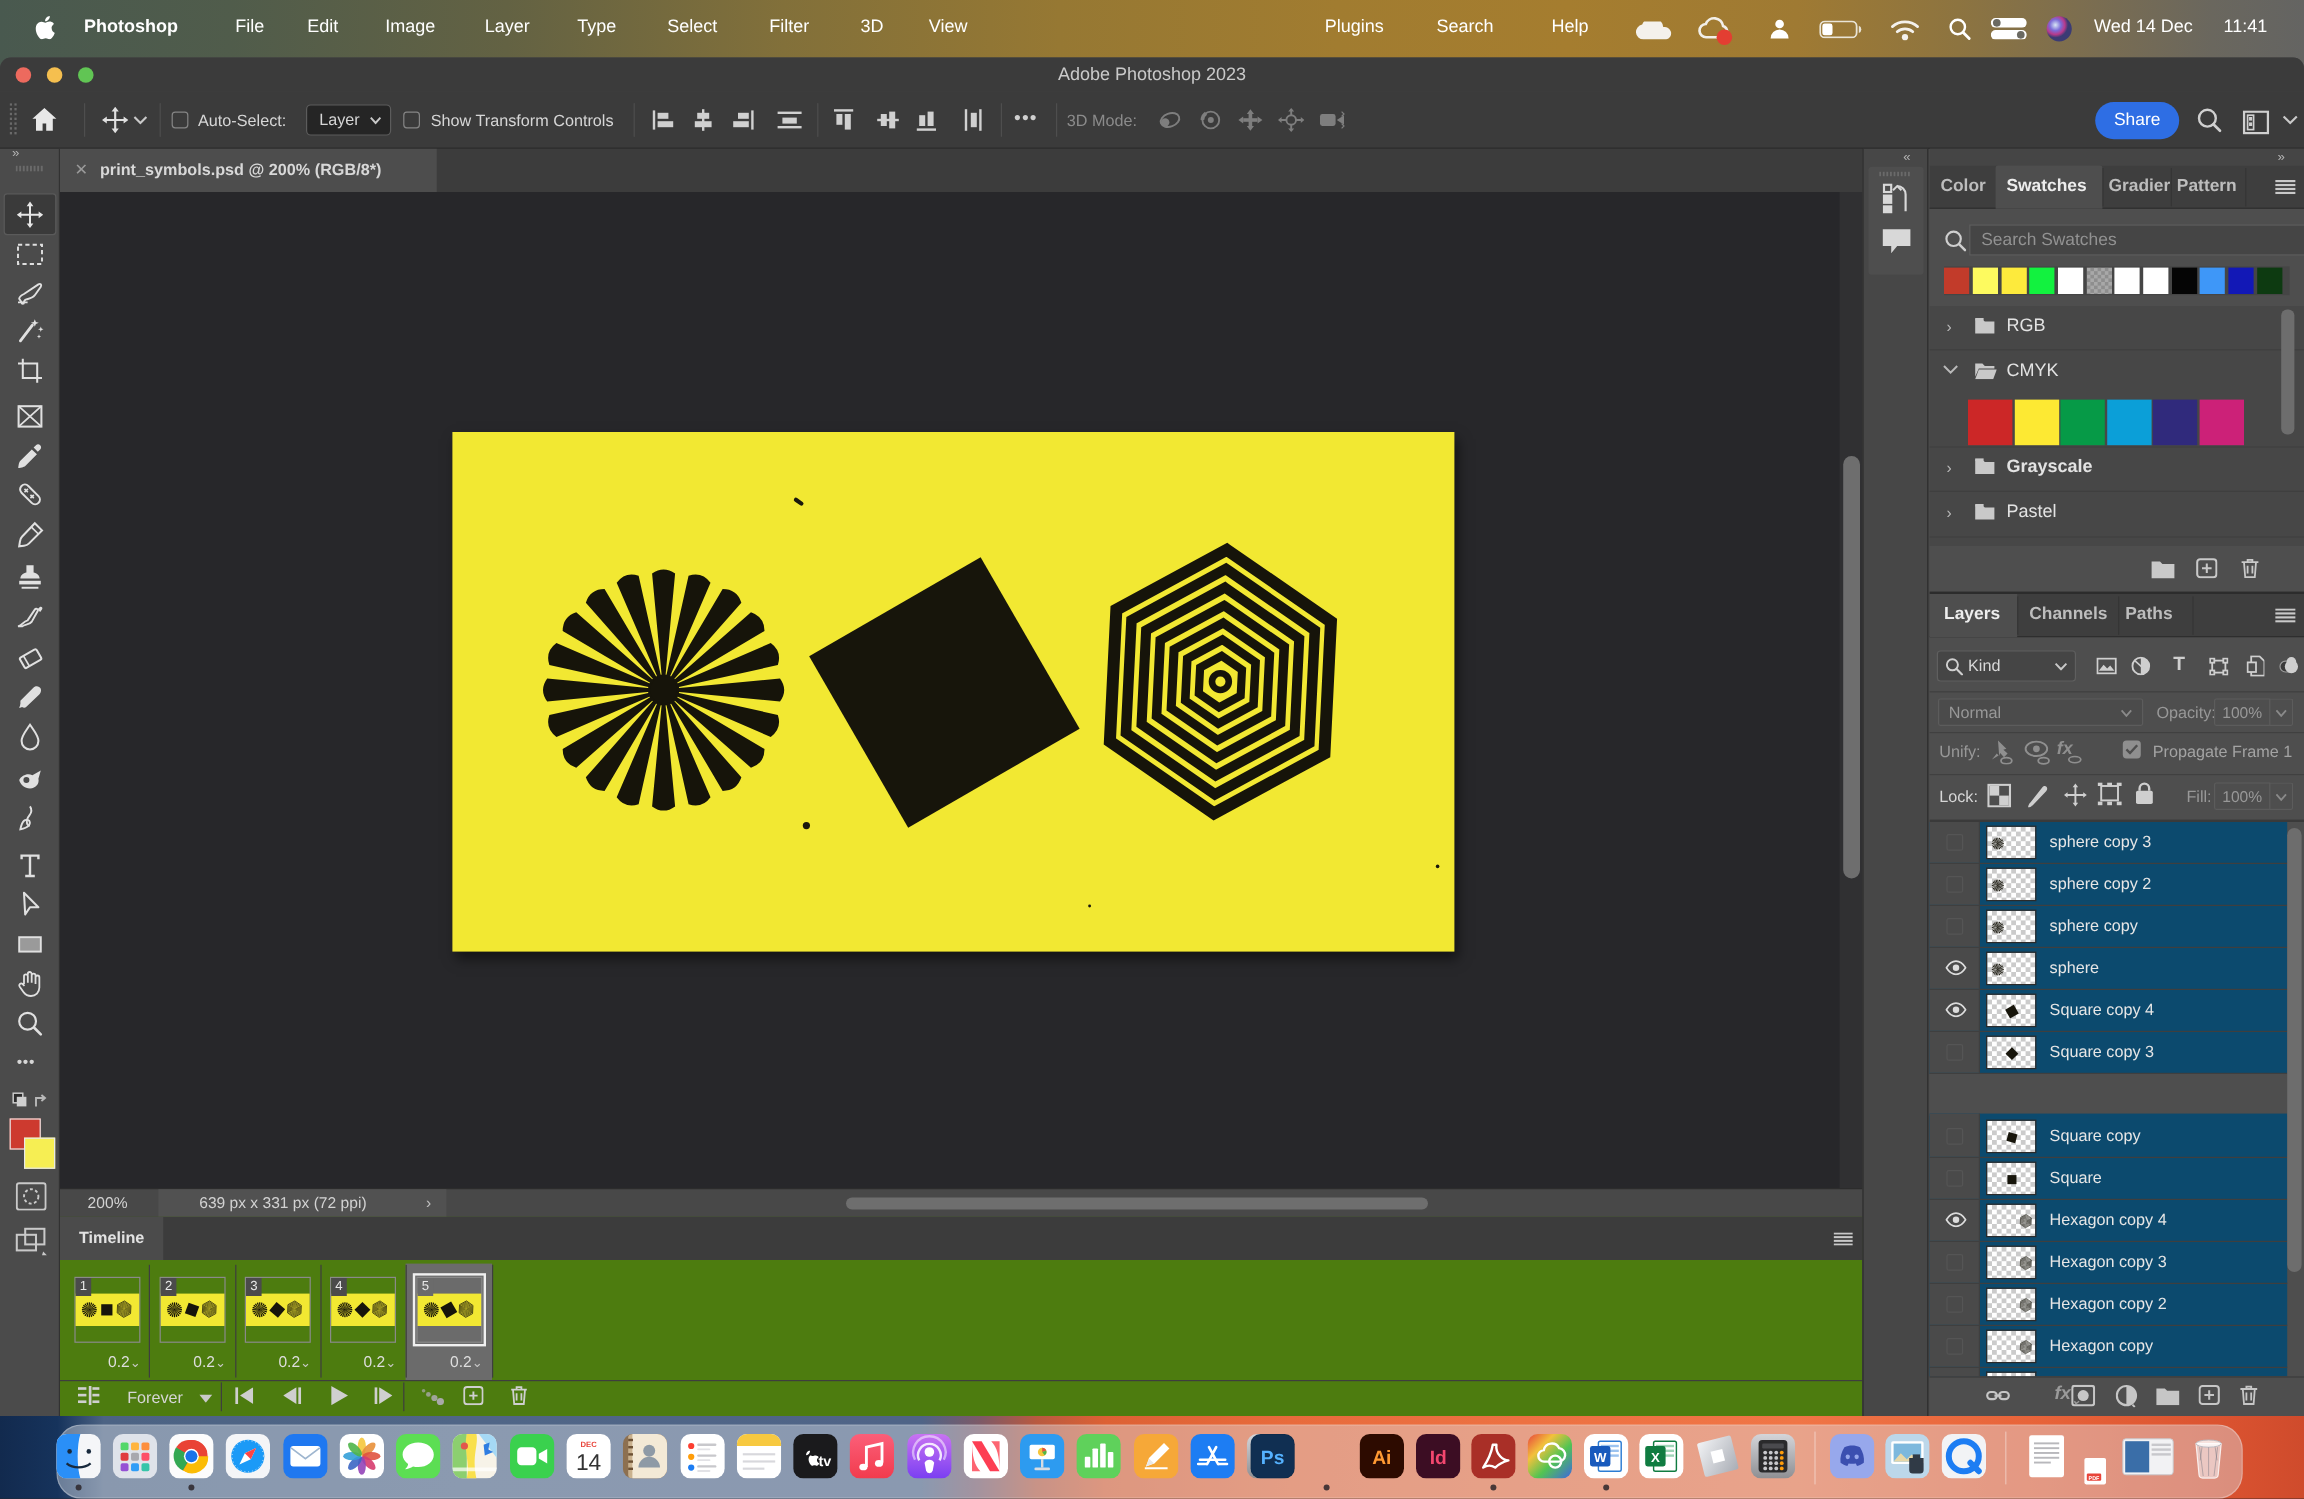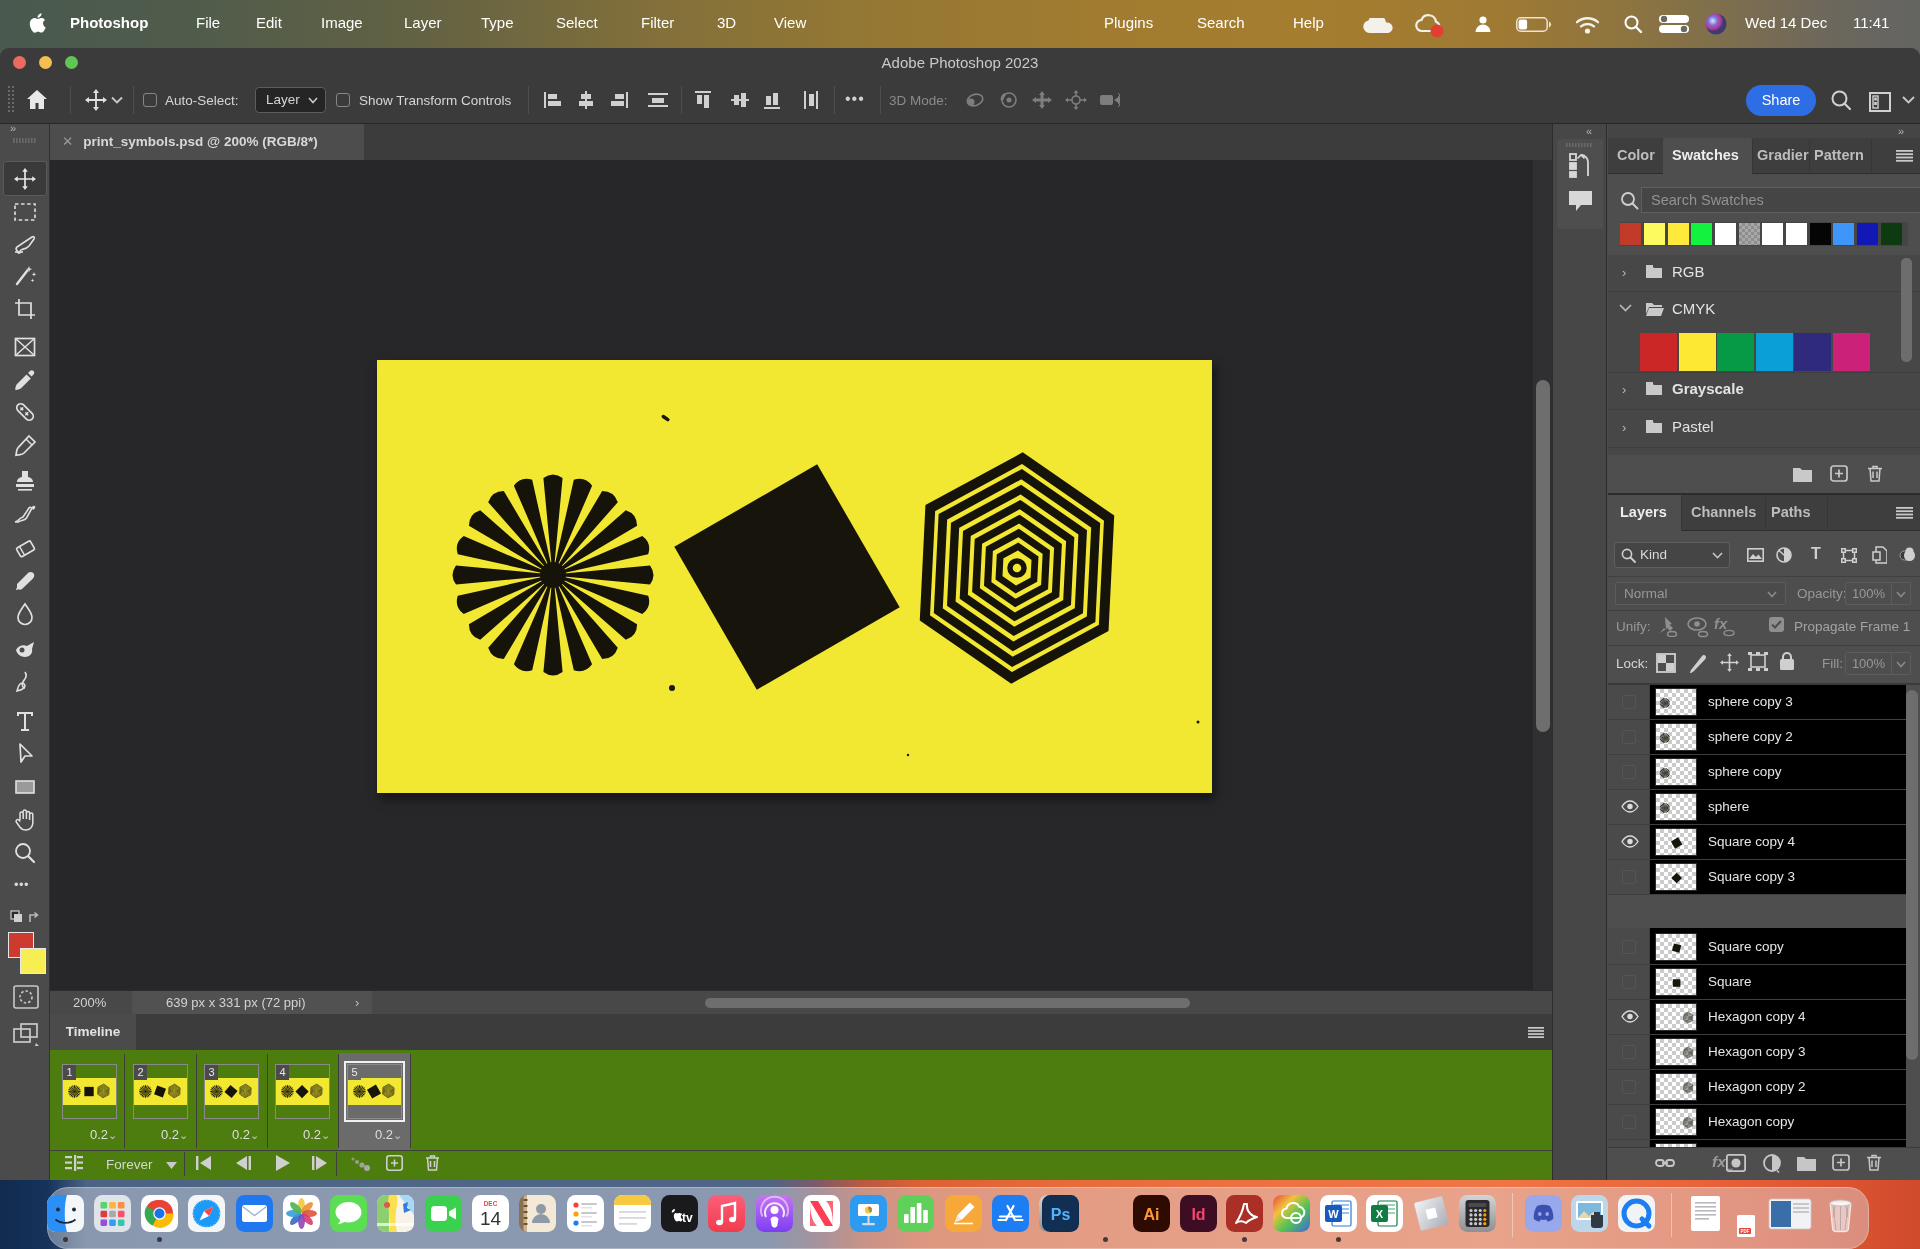--- a/index.html
+++ b/index.html
@@ -40,21 +40,21 @@
   #dock { left:47px; top:1187px; width:1822px; height:62px; background:rgba(222,226,234,0.42); border:1px solid rgba(255,255,255,0.28); border-radius:21px; }
   .frame { position:absolute; top:50px; width:55px; height:55px; border:1px solid #8a8a8a; background:transparent; }
   .frame svg { position:absolute; left:0; background:#f2e832; }
   .frame b { position:absolute; left:0; top:0; width:13px; height:15px; background:#4b4b4b; color:#e8e8e8; font-size:11px; font-weight:normal; text-align:center; line-height:15px; }
   .frame.sel { outline:2px solid #f0f0f0; outline-offset:1px; }
   .frame.sel b { background:#6b6b6b; }
   .fdur { position:absolute; top:113px; color:#dedede; font-size:13px; }
   .fdur span { font-size:11px; color:#c9c9c9; }
   .sw { position:absolute; top:223px; width:21px; height:22px; }
   .csw { position:absolute; top:333px; width:37px; height:38px; }
-  .lrow { position:absolute; left:1608px; width:298px; height:35px; background:#000000; border-bottom:1px solid #3f3f3f;text-decoration:underline; }
+  .lrow { position:absolute; left:1608px; width:298px; height:35px; background:#0c4a6e; border-bottom:1px solid #3f3f3f;text-decoration:underline; }
   .lrow .eyecol { position:absolute; left:0; top:0; width:42px; height:34px; background:#4a4a4a; border-right:1px solid #3f3f3f; }
   .lrow .thumb { position:absolute; left:47px; top:3px; width:42px; height:28px; border:1px solid #2a2a2a;
      background:repeating-conic-gradient(#cbcbcb 0% 25%, #ffffff 0% 50%) 0 0/8px 8px; }
   .lrow .lname { position:absolute; left:100px; top:9px; color:#e6e6e6; font-size:13.5px; }
   .eyeic { position:absolute; left:13px; top:10px; }
 </style>
 </head>
 <body>
 <div id="wall-top" class="abs"></div>
 <div id="wall-bottom" class="abs"></div>

